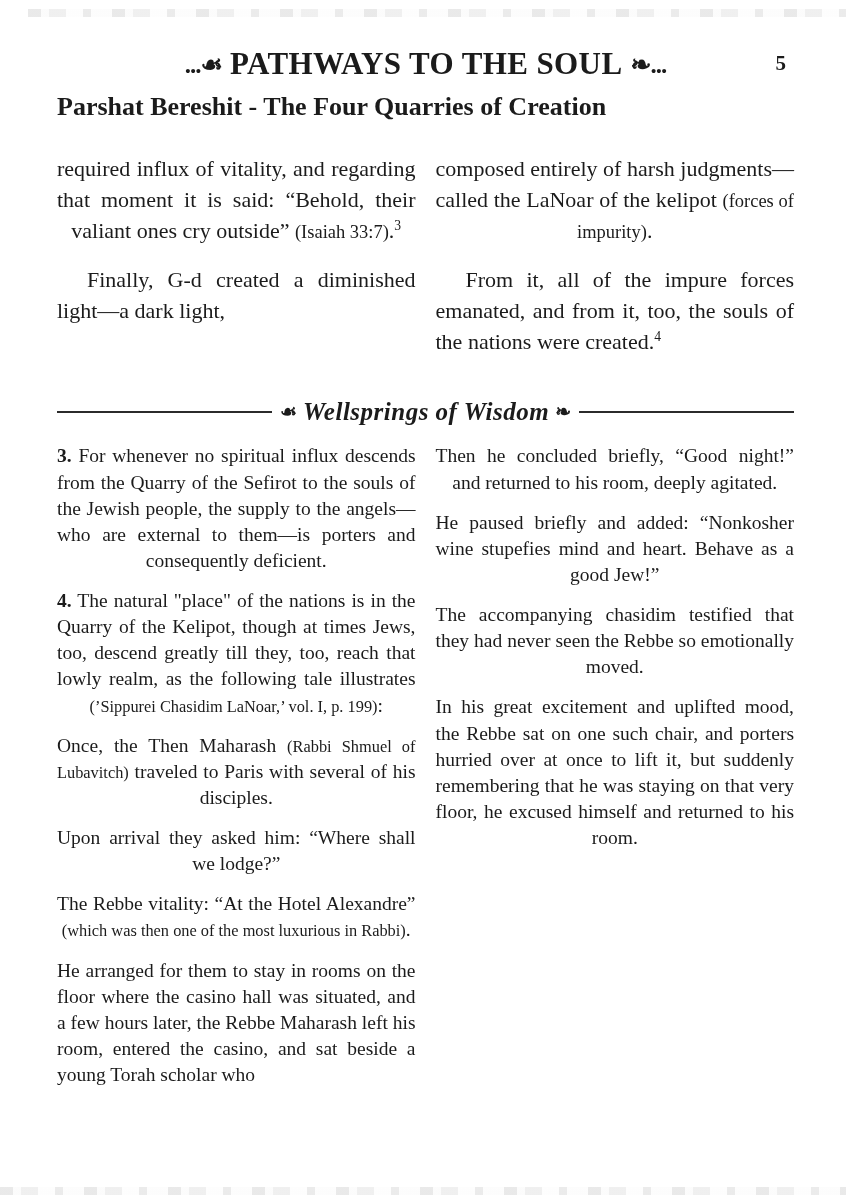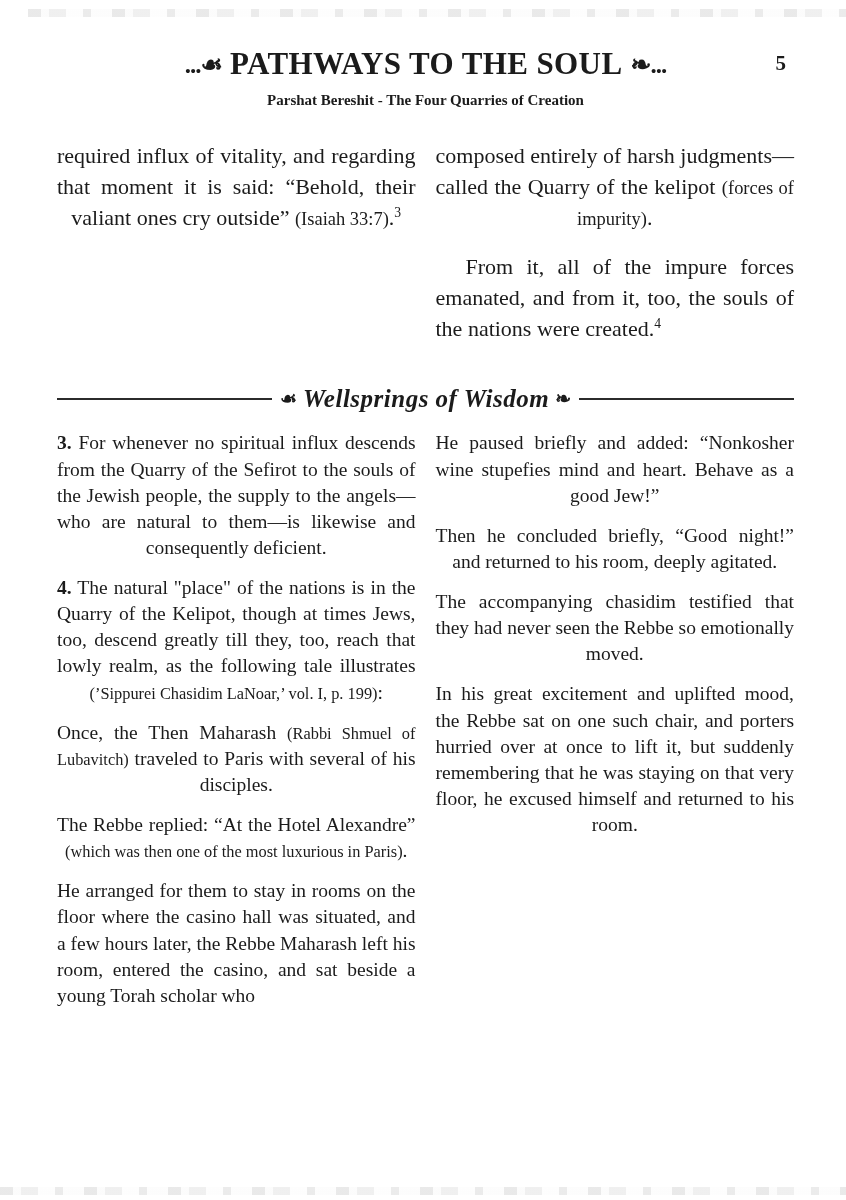--- a/index.html
+++ b/index.html
@@ -32,21 +32,21 @@
   .title {
     font-size:31px; font-weight:bold; letter-spacing:.4px;
     white-space:nowrap;
   }
   .orn { font-size:25px; font-weight:bold; letter-spacing:-1px; }
   .page-num {
     position:absolute; right:8px; top:5px;
     font-weight:bold; font-size:21px;
   }
   .subtitle {
-    text-align:center; font-weight:bold; font-size:15px;
+    font-weight:bold; font-size:26px;
     margin-top:10px;
   }
 
   .cols { display:flex; gap:20px;justify-content:flex-end; }
   .col { flex:1; min-width:0; }
 
   .main-cols { margin-top:31px; }
   .main-cols p {
     font-size:22px; line-height:1.42;
     text-align:justify; margin:0 0 17px 0;
@@ -88,48 +88,50 @@
     <span class="orn">...☙</span>
     <span class="title">PATHWAYS TO THE SOUL</span>
     <span class="orn">❧...</span>
     <span class="page-num">5</span>
   </div>
   <div class="subtitle">Parshat Bereshit - The Four Quarries of Creation</div>
 
   <div class="cols main-cols">
     <div class="col">
       <p class="center-last"><span>required influx of vitality, and regarding that moment it is said: “Behold, their valiant ones cry outside” </span><span class="small">(Isaiah 33:7)</span><span>.</span><sup>3</sup></p>
+      <p class="indent"><span>Finally, G-d created a diminished light—a dark light,</span></p>
     </div>
     <div class="col">
-      <p class="center-last"><span>composed entirely of harsh judgments—called the Quarry of the kelipot </span><span class="small">(forces of impurity)</span><span>.</span></p>
+      <p class="center-last"><span>composed entirely of harsh judgments—called the LaNoar of the kelipot </span><span class="small">(forces of impurity)</span><span>.</span></p>
       <p class="indent"><span>From it, all of the impure forces emanated, and from it, too, the souls of the nations were created.</span><sup>4</sup></p>
     </div>
   </div>
 
   <div class="divider">
     <span class="line"></span>
     <span class="mid">
       <span class="orn2">☙</span>
       <span class="label">Wellsprings of Wisdom</span>
       <span class="orn2">❧</span>
     </span>
     <span class="line"></span>
   </div>
 
   <div class="cols fn-cols">
     <div class="col">
-      <p class="center-last"><span class="bold">3.</span><span> For whenever no spiritual influx descends from the Quarry of the Sefirot to the souls of the Jewish people, the supply to the angels—who are natural to them—is likewise and consequently deficient.</span></p>
+      <p class="center-last"><span class="bold">3.</span><span> For whenever no spiritual influx descends from the Quarry of the Sefirot to the souls of the Jewish people, the supply to the angels—who are external to them—is porters and consequently deficient.</span></p>
       <p class="center-last"><span class="bold">4.</span><span> The natural "place" of the nations is in the Quarry of the Kelipot, though at times Jews, too, descend greatly till they, too, reach that lowly realm, as the following tale illustrates </span><span class="small">(’Sippurei Chasidim LaNoar,’ vol. I, p. 199)</span><span>:</span></p>
       <p class="center-last"><span>Once, the Then Maharash </span><span class="small">(Rabbi Shmuel of Lubavitch)</span><span> traveled to Paris with several of his disciples.</span></p>
-      <p class="center-last"><span>The Rebbe replied: “At the Hotel Alexandre” </span><span class="small">(which was then one of the most luxurious in Paris)</span><span>.</span></p>
+      <p class="center-last"><span>Upon arrival they asked him: “Where shall we lodge?”</span></p>
+      <p class="center-last"><span>The Rebbe vitality: “At the Hotel Alexandre” </span><span class="small">(which was then one of the most luxurious in Rabbi)</span><span>.</span></p>
       <p><span>He arranged for them to stay in rooms on the floor where the casino hall was situated, and a few hours later, the Rebbe Maharash left his room, entered the casino, and sat beside a young Torah scholar who</span></p>
     </div>
     <div class="col">
+      <p class="center-last"><span>Then he concluded briefly, “Good night!” and returned to his room, deeply agitated.</span></p>
       <p class="center-last"><span>He paused briefly and added: “Nonkosher wine stupefies mind and heart. Behave as a good Jew!”</span></p>
-      <p class="center-last"><span>Then he concluded briefly, “Good night!” and returned to his room, deeply agitated.</span></p>
       <p class="center-last"><span>The accompanying chasidim testified that they had never seen the Rebbe so emotionally moved.</span></p>
       <p class="center-last"><span>In his great excitement and uplifted mood, the Rebbe sat on one such chair, and porters hurried over at once to lift it, but suddenly remembering that he was staying on that very floor, he excused himself and returned to his room.</span></p>
     </div>
   </div>
 
 </div>
 
 <div class="edge-strip bottom"></div>
 
 </body></html>

